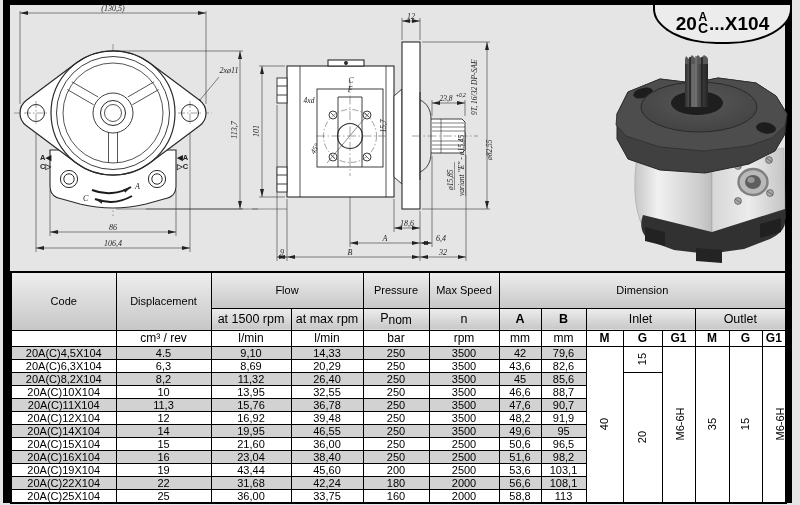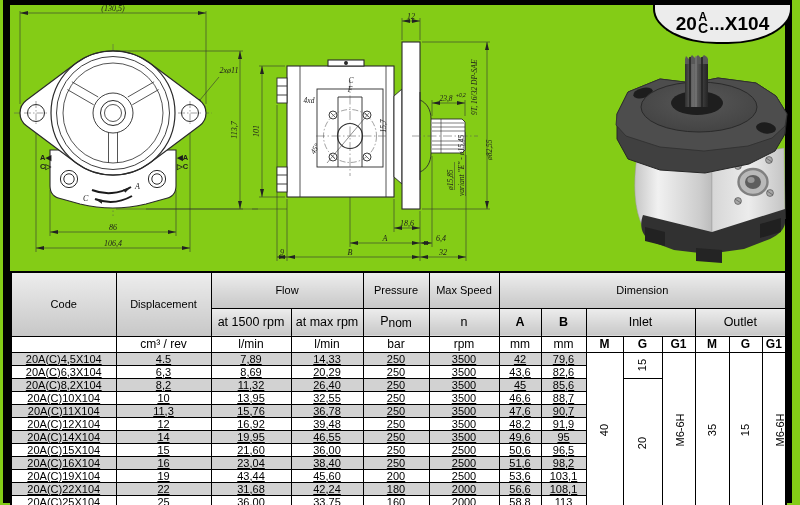--- a/index.html
+++ b/index.html
@@ -1,16 +1,16 @@
 <!DOCTYPE html>
 <html><head>
 <meta charset="utf-8">
 <style>
   html,body{margin:0;padding:0;background:#fff;}
-  #root{position:relative;width:800px;height:505px;background:#84cc16;overflow:hidden;
+  #root{position:relative;width:800px;height:505px;background:#e5e5e5;overflow:hidden;
         font-family:"Liberation Sans",sans-serif;}
   #frame{position:absolute;left:3px;top:0;width:789px;height:503px;box-sizing:border-box;
          border:solid #000;border-width:5px 7px 8px 7px;}
   
   #badge{position:absolute;left:653px;top:5px;width:139px;height:39px;box-sizing:border-box;
          background:#ececec;border:2.5px solid #000;border-top:none;
          border-radius:0 0 46% 46% / 0 0 90% 90%;
          display:flex;align-items:center;justify-content:center;z-index:6;}
   #badge .big{font-size:19px;font-weight:bold;color:#000;letter-spacing:0px;}
   #badge .stack{display:flex;flex-direction:column;align-items:center;line-height:.80;
@@ -22,23 +22,23 @@
   svg text{fill:#1c1c1c;}
   .dimtxt{font:italic 8px "Liberation Serif",serif;}
   .dimtxt2{font:italic 7.5px "Liberation Serif",serif;}
   .portlbl{font:bold 7.5px "Liberation Sans",sans-serif;}
   
   #spec{position:absolute;left:10px;top:271px;border-collapse:collapse;table-layout:fixed;
         width:775px;border:2px solid #000;}
   #spec td,#spec th{border:1px solid #000;padding:0;text-align:center;vertical-align:middle;
         overflow:hidden;white-space:nowrap;color:#000;font-weight:normal;}
   #spec .h1{height:36px;font-size:11px;}
-  #spec .h2{height:28px;font-size:12.5px;}
+  #spec .h2{height:22px;font-size:12.5px;}
   #spec .h3{height:16px;font-size:12px;background:#fff;}
-  #spec .dr{height:11px;font-size:11px;text-decoration:underline;}
+  #spec .dr{height:11px;font-size:11px;}
   #spec .hd{background:linear-gradient(#ededed,#c7c7c7);}
   #spec tr.g td.s{background:#d2d2d2;}
   #spec tr.w td.s{background:#ffffff;}
   #spec td.m{background:#fff;}
   .vtext{display:inline-block;transform:rotate(-90deg);font-size:11px;white-space:nowrap;}
   sub.small{font-size:12px;vertical-align:-2px;}
   #spec .bld{font-weight:bold;}
 </style>
 </head>
 <body>
@@ -424,21 +424,21 @@
       <td class="bld">M</td>
       <td class="bld">G</td>
       <td class="bld">G1</td>
       <td class="bld">M</td>
       <td class="bld">G</td>
       <td class="bld">G1</td>
     </tr>
     <tr class="dr g">
       <td class="s">20A(C)4,5X104</td>
       <td class="s">4.5</td>
-      <td class="s">7,89</td>
+      <td class="s">9,10</td>
       <td class="s">14,33</td>
       <td class="s">250</td>
       <td class="s">3500</td>
       <td class="s">42</td>
       <td class="s">79,6</td>
       <td class="m" rowspan="12"><span class="vtext">40</span></td>
       <td class="m" rowspan="2"><span class="vtext">15</span></td>
       <td class="m" rowspan="12"><span class="vtext">M6-6H</span></td>
       <td class="m" rowspan="12"><span class="vtext">35</span></td>
       <td class="m" rowspan="12"><span class="vtext">15</span></td>

